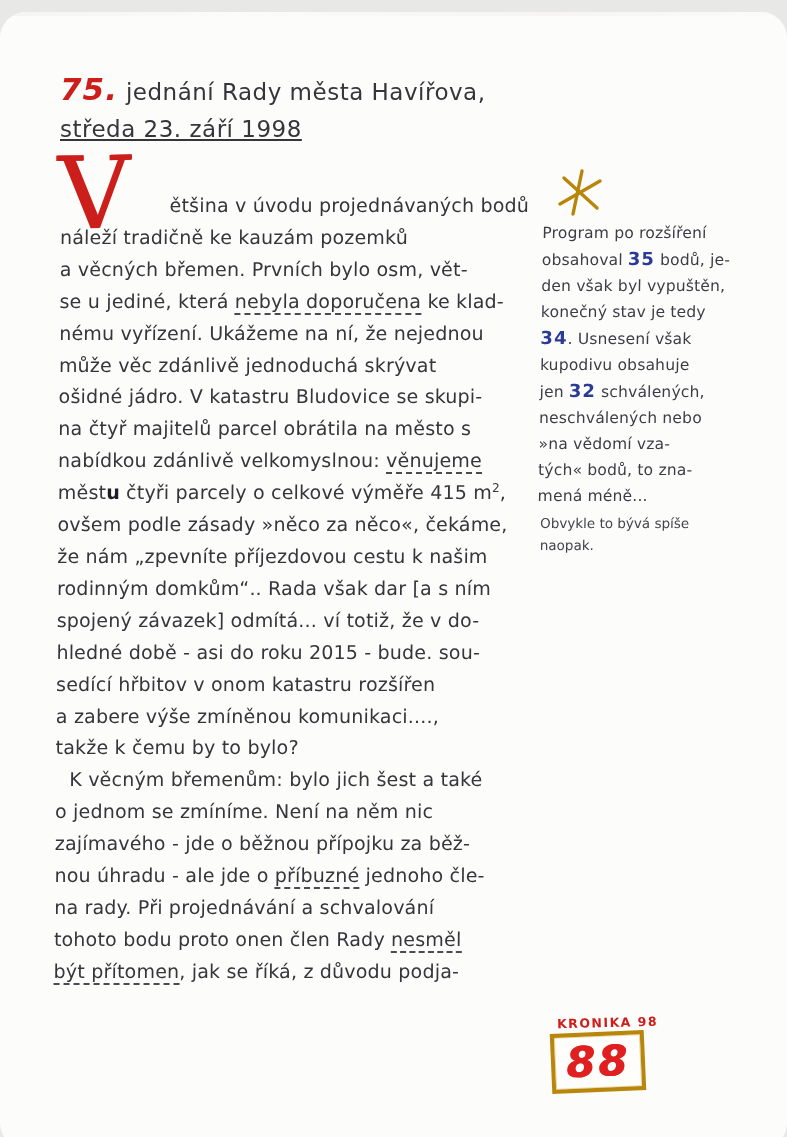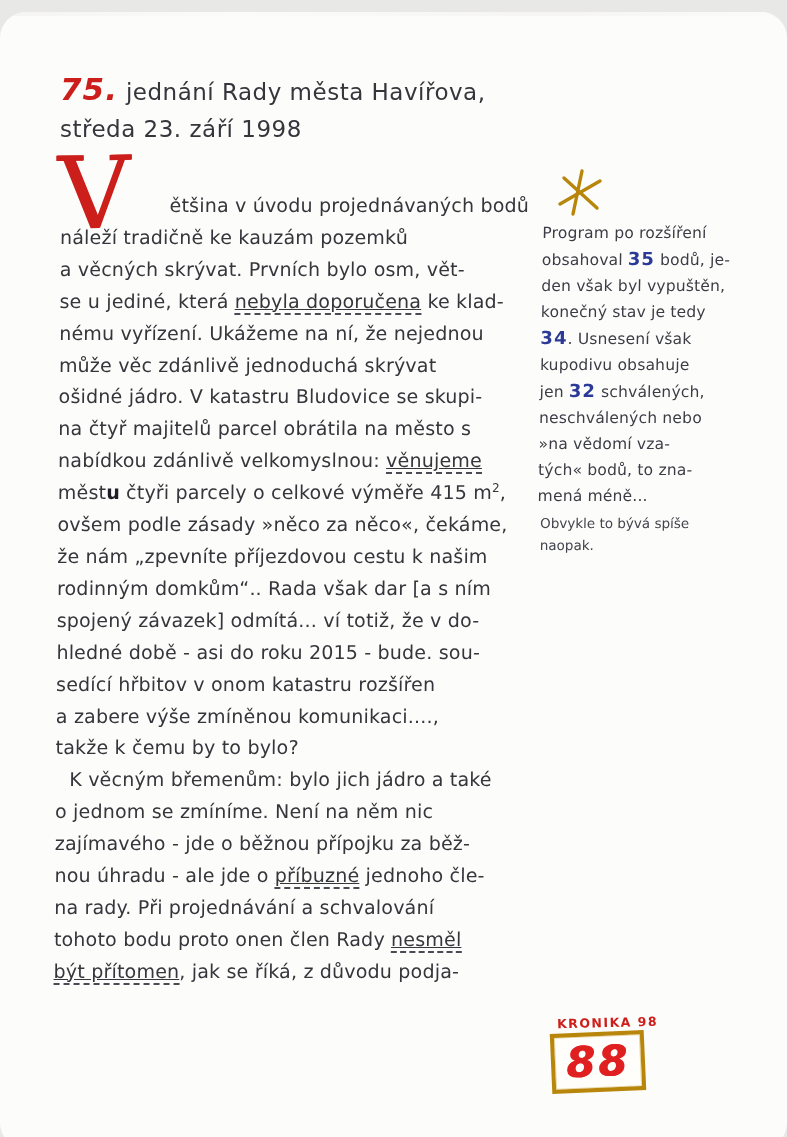--- a/index.html
+++ b/index.html
@@ -38,21 +38,21 @@
   }
   .h-num{
     color:var(--red);
     font-size:31px;
     font-weight:bold;
     font-style:italic;
     letter-spacing:1px;
     margin-right:8px;
   }
   .h-title{font-size:23px;}
-  .h-date{font-size:23px;letter-spacing:.5px;}
+  .h-date{font-size:23px;letter-spacing:.5px;text-decoration:underline;}
   
   .dropcap{
     position:absolute;left:58px;top:136px;
     font-family:"DejaVu Serif", serif;
     font-size:100px;line-height:92px;
     color:var(--red);
     transform:rotate(-1deg);
     text-shadow:1px 0 0 var(--red);
   }
   
@@ -61,21 +61,20 @@
     font-size:19px;
     line-height:31.9px;
     letter-spacing:.2px;
     color:var(--ink);
     transform:skewX(-.5deg);
   }
   .tline{white-space:nowrap;}
   .seg-u{
     border-bottom:2px dashed #4a4a54;
     padding-bottom:1px;
-    text-decoration:underline;
   }
   .seg-b{font-weight:bold;color:#1e1e26;}
   sup.seg-sup{font-size:12px;line-height:0;}
   .seg-num{
     color:var(--blue);
     font-weight:bold;
     font-size:18px;
     letter-spacing:1px;
   }
   
@@ -135,37 +134,37 @@
       <span class="h-num">75.</span><span class="h-title">jednání Rady města Havířova,</span>
     </div>
     <div class="h-date">středa 23. září 1998</div>
   </header>
 
   <div class="dropcap">V</div>
 
   <main class="body-col" id="body-lines">
       <div class="tline" style="padding-left: 86px; text-align: center;"><span>ětšina v úvodu projednávaných bodů</span></div>
       <div class="tline"><span>náleží tradičně ke kauzám pozemků</span></div>
-      <div class="tline"><span>a věcných skrývat. Prvních bylo osm, vět-</span></div>
+      <div class="tline"><span>a věcných břemen. Prvních bylo osm, vět-</span></div>
       <div class="tline"><span>se u jediné, která </span><span class="seg-u">nebyla doporučena</span><span> ke klad-</span></div>
       <div class="tline"><span>nému vyřízení. Ukážeme na ní, že nejednou</span></div>
       <div class="tline"><span>může věc zdánlivě jednoduchá skrývat</span></div>
       <div class="tline"><span>ošidné jádro. V katastru Bludovice se skupi-</span></div>
       <div class="tline"><span>na čtyř majitelů parcel obrátila na město s</span></div>
       <div class="tline"><span>nabídkou zdánlivě velkomyslnou: </span><span class="seg-u">věnujeme</span></div>
       <div class="tline"><span>měst</span><span class="seg-b">u</span><span> čtyři parcely o celkové výměře 415 m</span><sup class="seg-sup">2</sup><span>,</span></div>
       <div class="tline"><span>ovšem podle zásady »něco za něco«, čekáme,</span></div>
       <div class="tline"><span>že nám „zpevníte příjezdovou cestu k našim</span></div>
       <div class="tline"><span>rodinným domkům“.. Rada však dar [a s ním</span></div>
       <div class="tline"><span>spojený závazek] odmítá... ví totiž, že v do-</span></div>
       <div class="tline"><span>hledné době - asi do roku 2015 - bude. sou-</span></div>
       <div class="tline"><span>sedící hřbitov v onom katastru rozšířen</span></div>
       <div class="tline"><span>a zabere výše zmíněnou komunikaci....,</span></div>
       <div class="tline"><span>takže k čemu by to bylo?</span></div>
-      <div class="tline" style="padding-left: 14px;"><span>K věcným břemenům: bylo jich jádro a také</span></div>
+      <div class="tline" style="padding-left: 14px;"><span>K věcným břemenům: bylo jich šest a také</span></div>
       <div class="tline"><span>o jednom se zmíníme. Není na něm nic</span></div>
       <div class="tline"><span>zajímavého - jde o běžnou přípojku za běž-</span></div>
       <div class="tline"><span>nou úhradu - ale jde o </span><span class="seg-u">příbuzné</span><span> jednoho čle-</span></div>
       <div class="tline"><span>na rady. Při projednávání a schvalování</span></div>
       <div class="tline"><span>tohoto bodu proto onen člen Rady </span><span class="seg-u">nesměl</span></div>
       <div class="tline"><span class="seg-u">být přítomen</span><span>, jak se říká, z důvodu podja-</span></div>
     </main>
 
   <aside class="sidebar">
     <svg class="star" width="48" height="50" viewBox="0 0 48 50">

